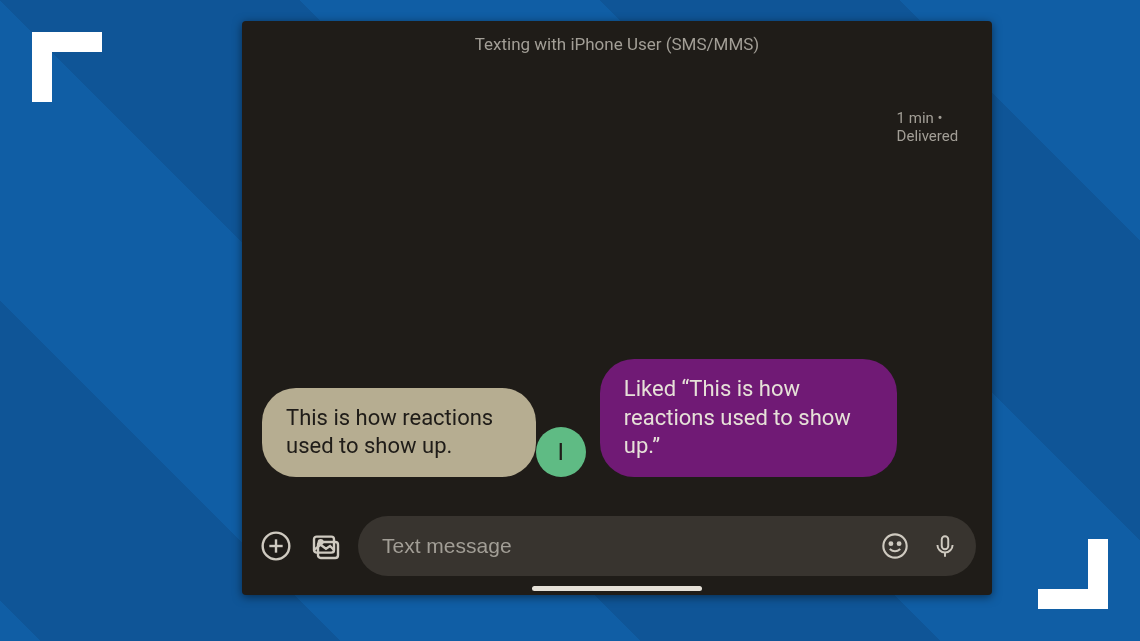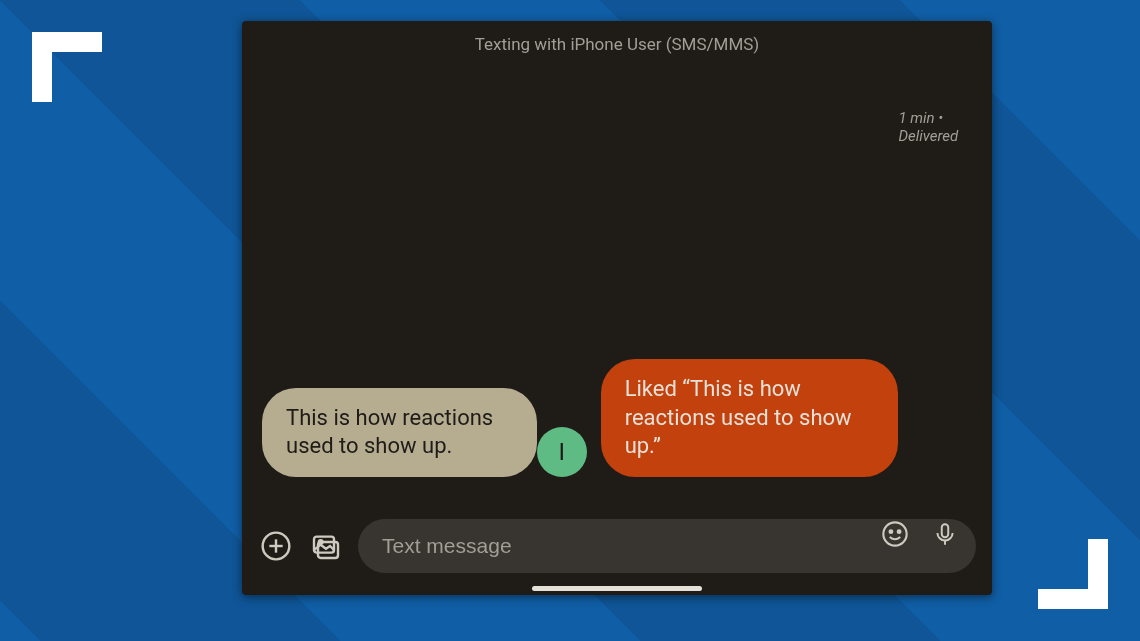--- a/index.html
+++ b/index.html
@@ -74,21 +74,21 @@
     padding: 16px 24px;
     border-radius: 34px;
     font-size: 22px;
     line-height: 1.3;
   }
   .bubble.sent-b {
     background: #b6ad91;
     color: #1f1c18;
   }
   .bubble.recv-b {
-    background: #c2410c;
+    background: #701a75;
     color: #e6e1d8;
   }
 
   .avatar {
     width: 50px;
     height: 50px;
     border-radius: 50%;
     background: #5fbb84;
     color: #1f1c18;
     display: flex;
@@ -113,45 +113,45 @@
   }
 
   .status-line {
     display: flex;
     justify-content: flex-end;
     font-size: 15px;
     color: #a29e96;
     margin-top: 32px;
     margin-bottom: 20px;
     padding-right: 4px;
-    font-style: italic;
   }
 
   .compose {
     height: 78px;
     display: flex;
     align-items: center;
     padding: 0 16px 10px 16px;
     gap: 14px;
   }
   .compose .icon-btn {
     width: 36px;
     height: 36px;
     display: flex;
     align-items: center;
     justify-content: center;
     color: #cfcac0;
     flex: 0 0 auto;
   }
   .compose .field {
     flex: 1;
-    height: 54px;
+    height: 60px;
     background: #38342f;
     border-radius: 30px;
     display: flex;
+    align-items: center;
     padding: 0 16px 0 22px;
     gap: 20px;
   }
   .compose .field input {
     flex: 1;
     background: transparent;
     border: none;
     outline: none;
     color: #cfcac0;
     font-size: 21px;

